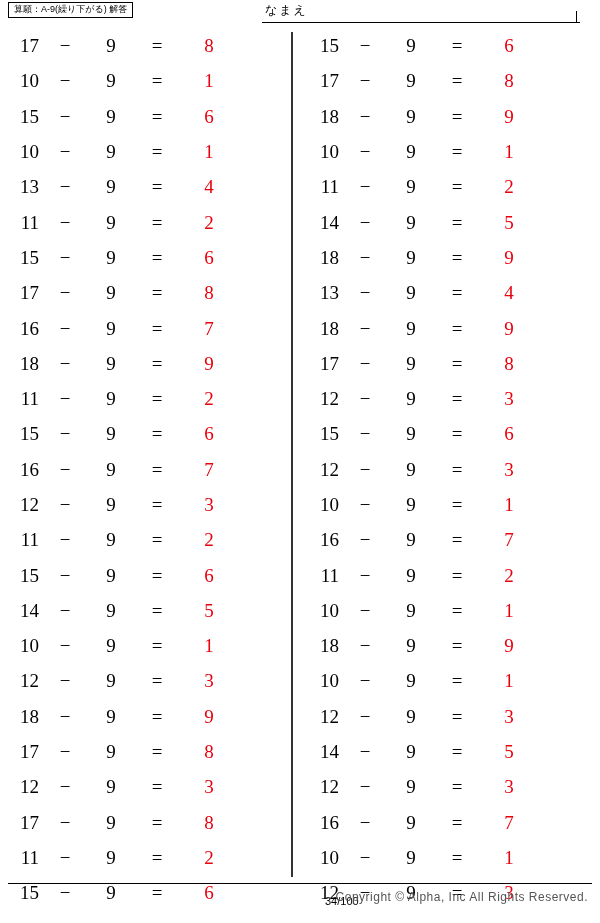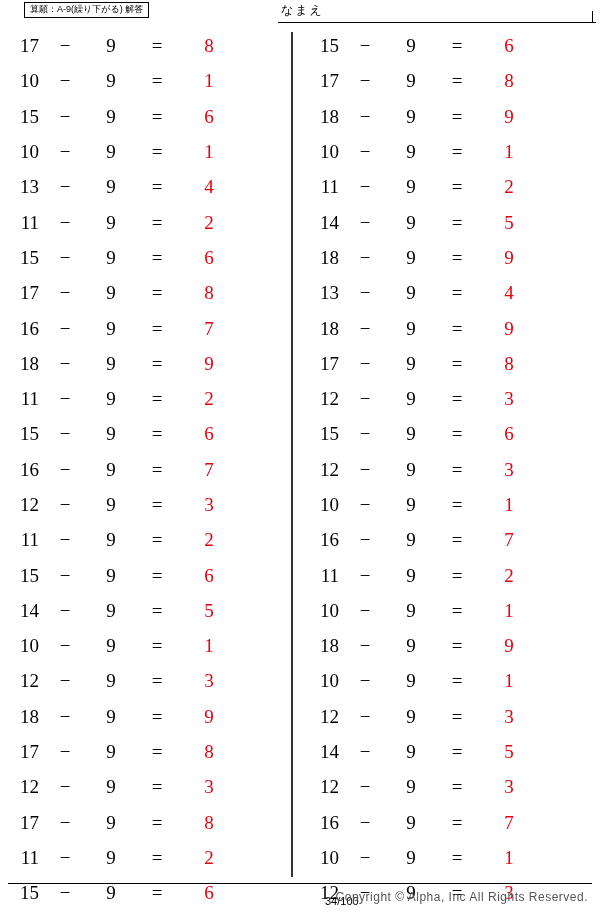--- a/index.html
+++ b/index.html
@@ -19,21 +19,21 @@
     position: relative;
     width: 600px;
     height: 923px;
     box-sizing: border-box;
   }
 
   
   .header {
     position: absolute;
     top: 0;
-    left: 16px;
+    left: 0;
     width: 512px;
     height: 26px;
   }
   .title-box {
     position: absolute;
     left: 8px;
     top: 2px;
     border: 1px solid #000;
     padding: 2px 5px 3px 5px;
     font-size: 9px;

